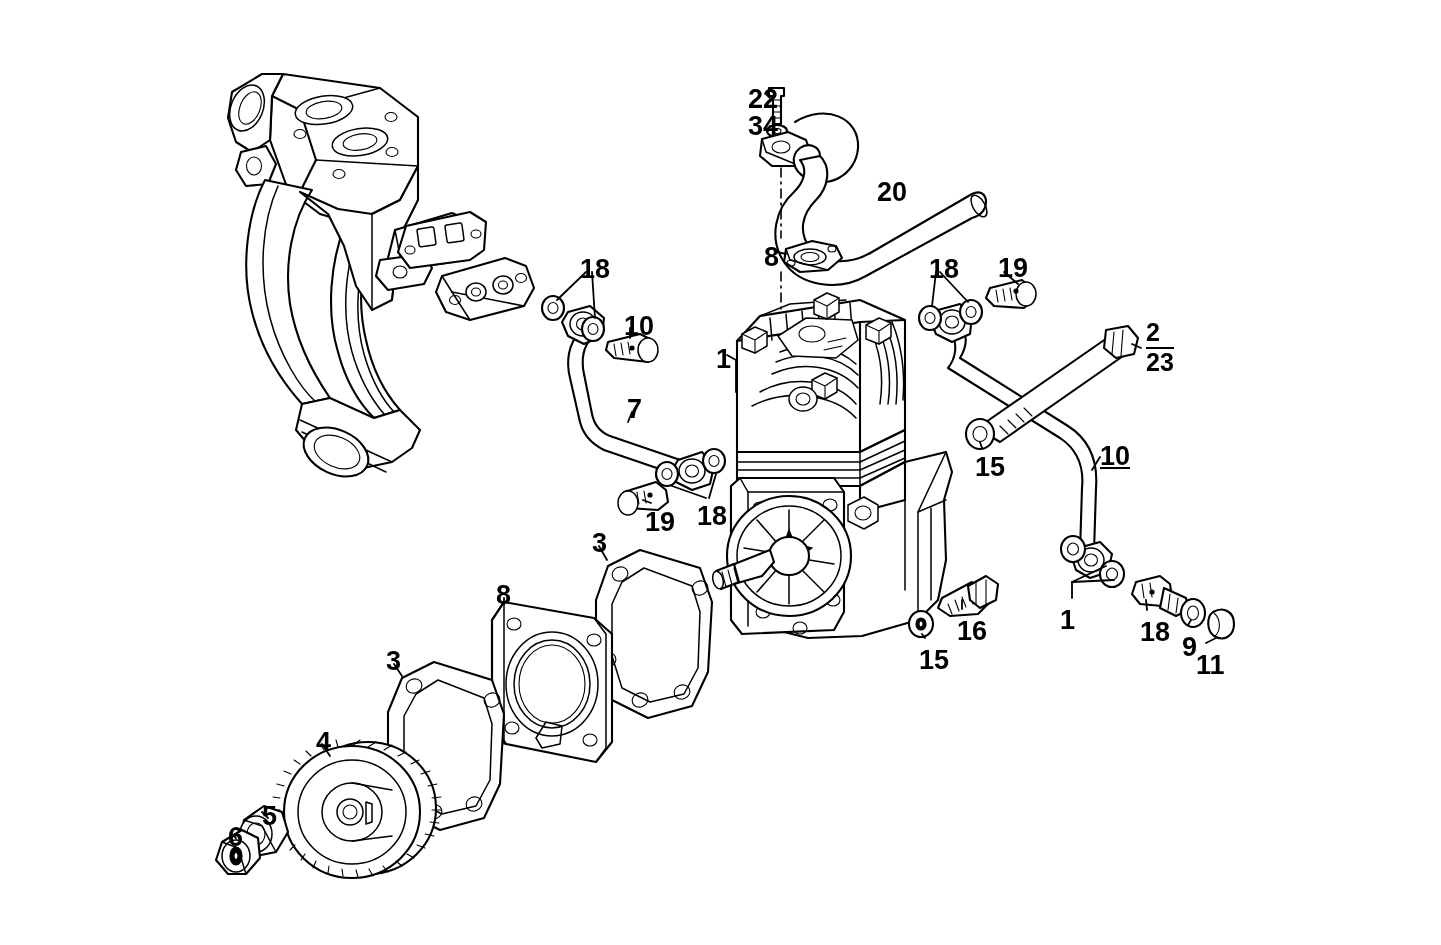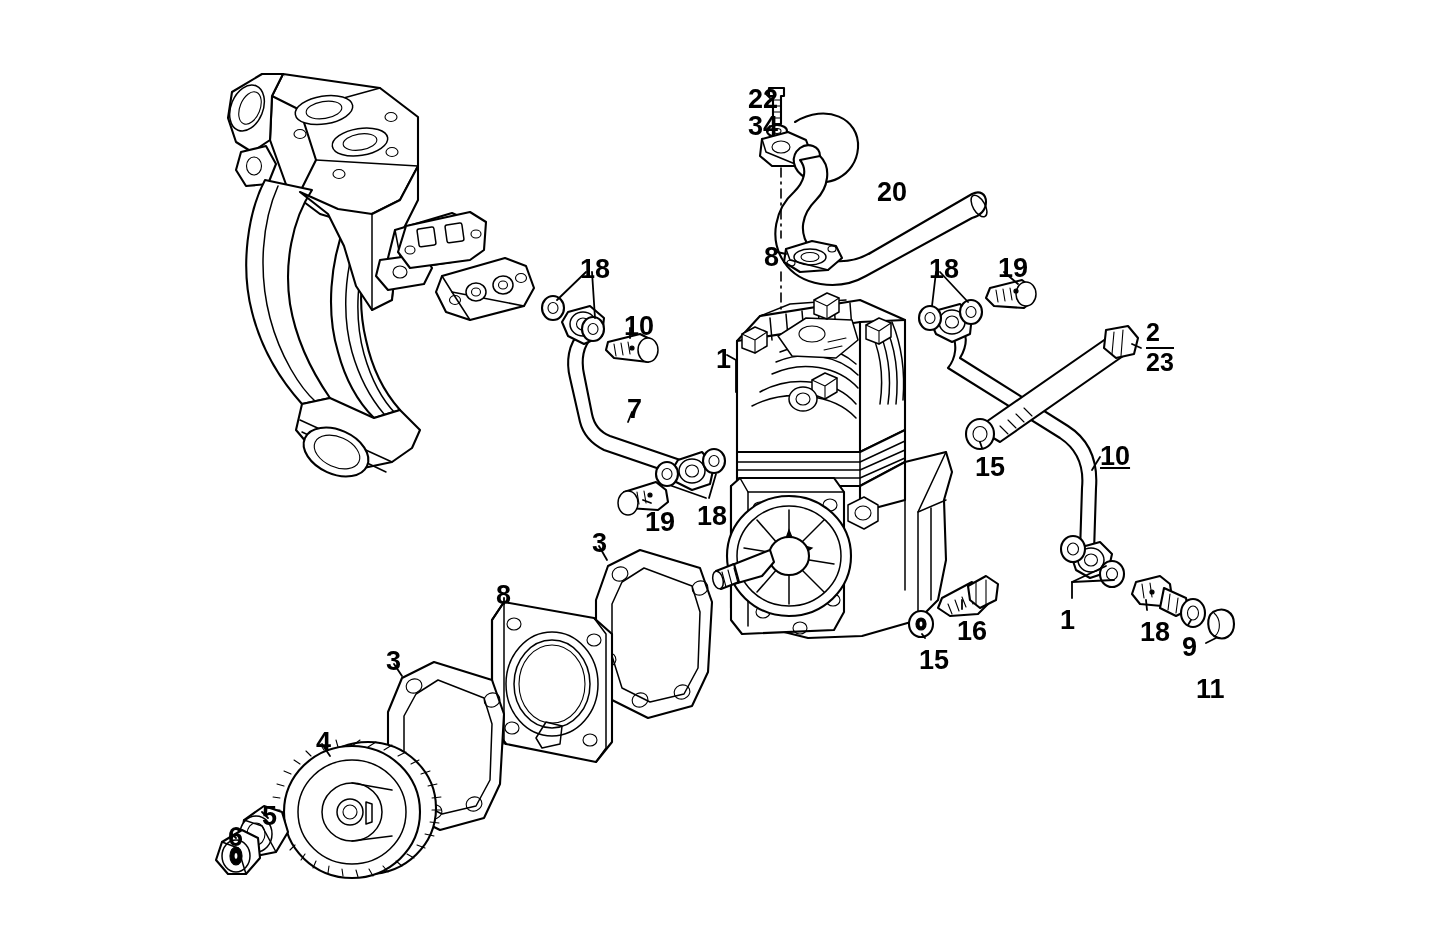--- a/index.html
+++ b/index.html
@@ -544,18 +544,18 @@
   <div class="callout" style="left:697px;  top:503px;">18</div>
   <div class="callout" style="left:645px;  top:509px;">19</div>
   <div class="callout" style="left:592px;  top:530px;">3</div>
   <div class="callout" style="left:496px;  top:582px;">8</div>
   <div class="callout" style="left:1060px; top:607px;">1</div>
   <div class="callout" style="left:1140px; top:619px;">18</div>
   <div class="callout" style="left:957px;  top:618px;">16</div>
   <div class="callout" style="left:1182px; top:634px;">9</div>
   <div class="callout" style="left:386px;  top:648px;">3</div>
   <div class="callout" style="left:919px;  top:647px;">15</div>
-  <div class="callout" style="left:1196px; top:676px;">11</div>
+  <div class="callout" style="left:1196px; top:652px;">11</div>
   <div class="callout" style="left:316px;  top:729px;">4</div>
   <div class="callout" style="left:262px;  top:803px;">5</div>
   <div class="callout" style="left:228px;  top:824px;">6</div>
 
 </div>
 
 </body></html>

